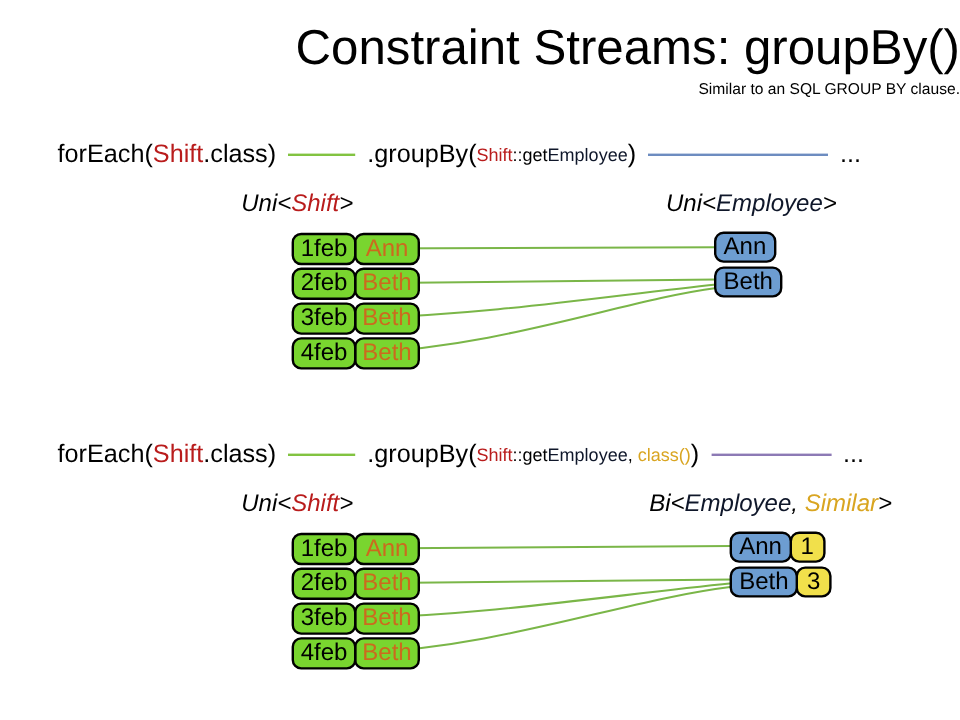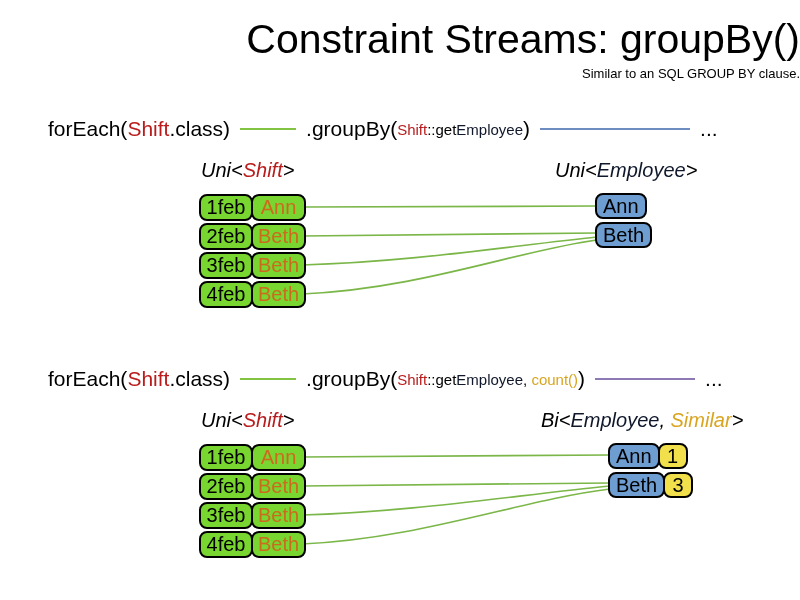--- a/index.html
+++ b/index.html
@@ -23,21 +23,21 @@
   .tok-gold { color:#d9a521; }
 
   .conn { display:inline-block; height:2px; margin:0 10px; align-self:center; }
   .conn-green  { width:56px;  background:#82c341; }
   .conn-blue   { width:150px; background:#6d8cc0; }
   .conn-purple { width:100px; background:#8d7ab5; }
 
   .type-label { font-size:20px; white-space:pre;font-style:italic; }
 
   .shift-table { display:flex; flex-direction:column; gap:2px; }
-  .shift-row   { display:flex; }
+  .shift-row   { display:flex;margin-left:44px; }
   .cell {
     border:2px solid #000; border-radius:8px; height:27px;
     display:flex; align-items:center; justify-content:center;
     font-size:20px; background:#79d52f;
   }
   .cell.date { width:54px; color:#000; position:relative; z-index:2; }
   .cell.name { width:55px; color:#cc6a1e; margin-left:-2px; }
 
   .group-col { display:flex; flex-direction:column; gap:3px; align-items:flex-start; }
   .pair-row  { display:flex; }
@@ -101,21 +101,21 @@
 </div>
 
 <div class="abs group-col" style="left:595px; top:193px;">
   <div class="group-box">Ann</div>
   <div class="group-box">Beth</div>
 </div>
 
 <div class="abs codeline" style="left:48px; top:364px; height:30px;">
   <span>forEach(</span><span class="tok-green">Shift</span><span>.class)</span>
   <span class="conn conn-green"></span>
-  <span>.groupBy(</span><span class="sm tok-green">Shift</span><span class="sm">::get</span><span class="sm tok-blue">Employee</span><span class="sm">, </span><span class="sm tok-gold">count()</span><span>)</span>
+  <span>.groupBy(</span><span class="sm tok-green">Shift</span><span class="sm">::get</span><span class="sm tok-blue">Employee</span><span class="sm">, </span><span class="sm tok-gold">class()</span><span>)</span>
   <span class="conn conn-purple"></span>
   <span>...</span>
 </div>
 
 <div class="abs type-label" style="left:201px; top:409px;"><span>Uni&lt;</span><span class="tok-green">Shift</span><span>&gt;</span></div>
 
 <div class="abs type-label" style="left:541px; top:409px;"><span>Bi&lt;</span><span class="tok-blue">Employee</span><span>, </span><span class="tok-gold">Similar</span><span>&gt;</span></div>
 
 <div class="abs shift-table" style="left:199px; top:444px;">
   <div class="shift-row">

